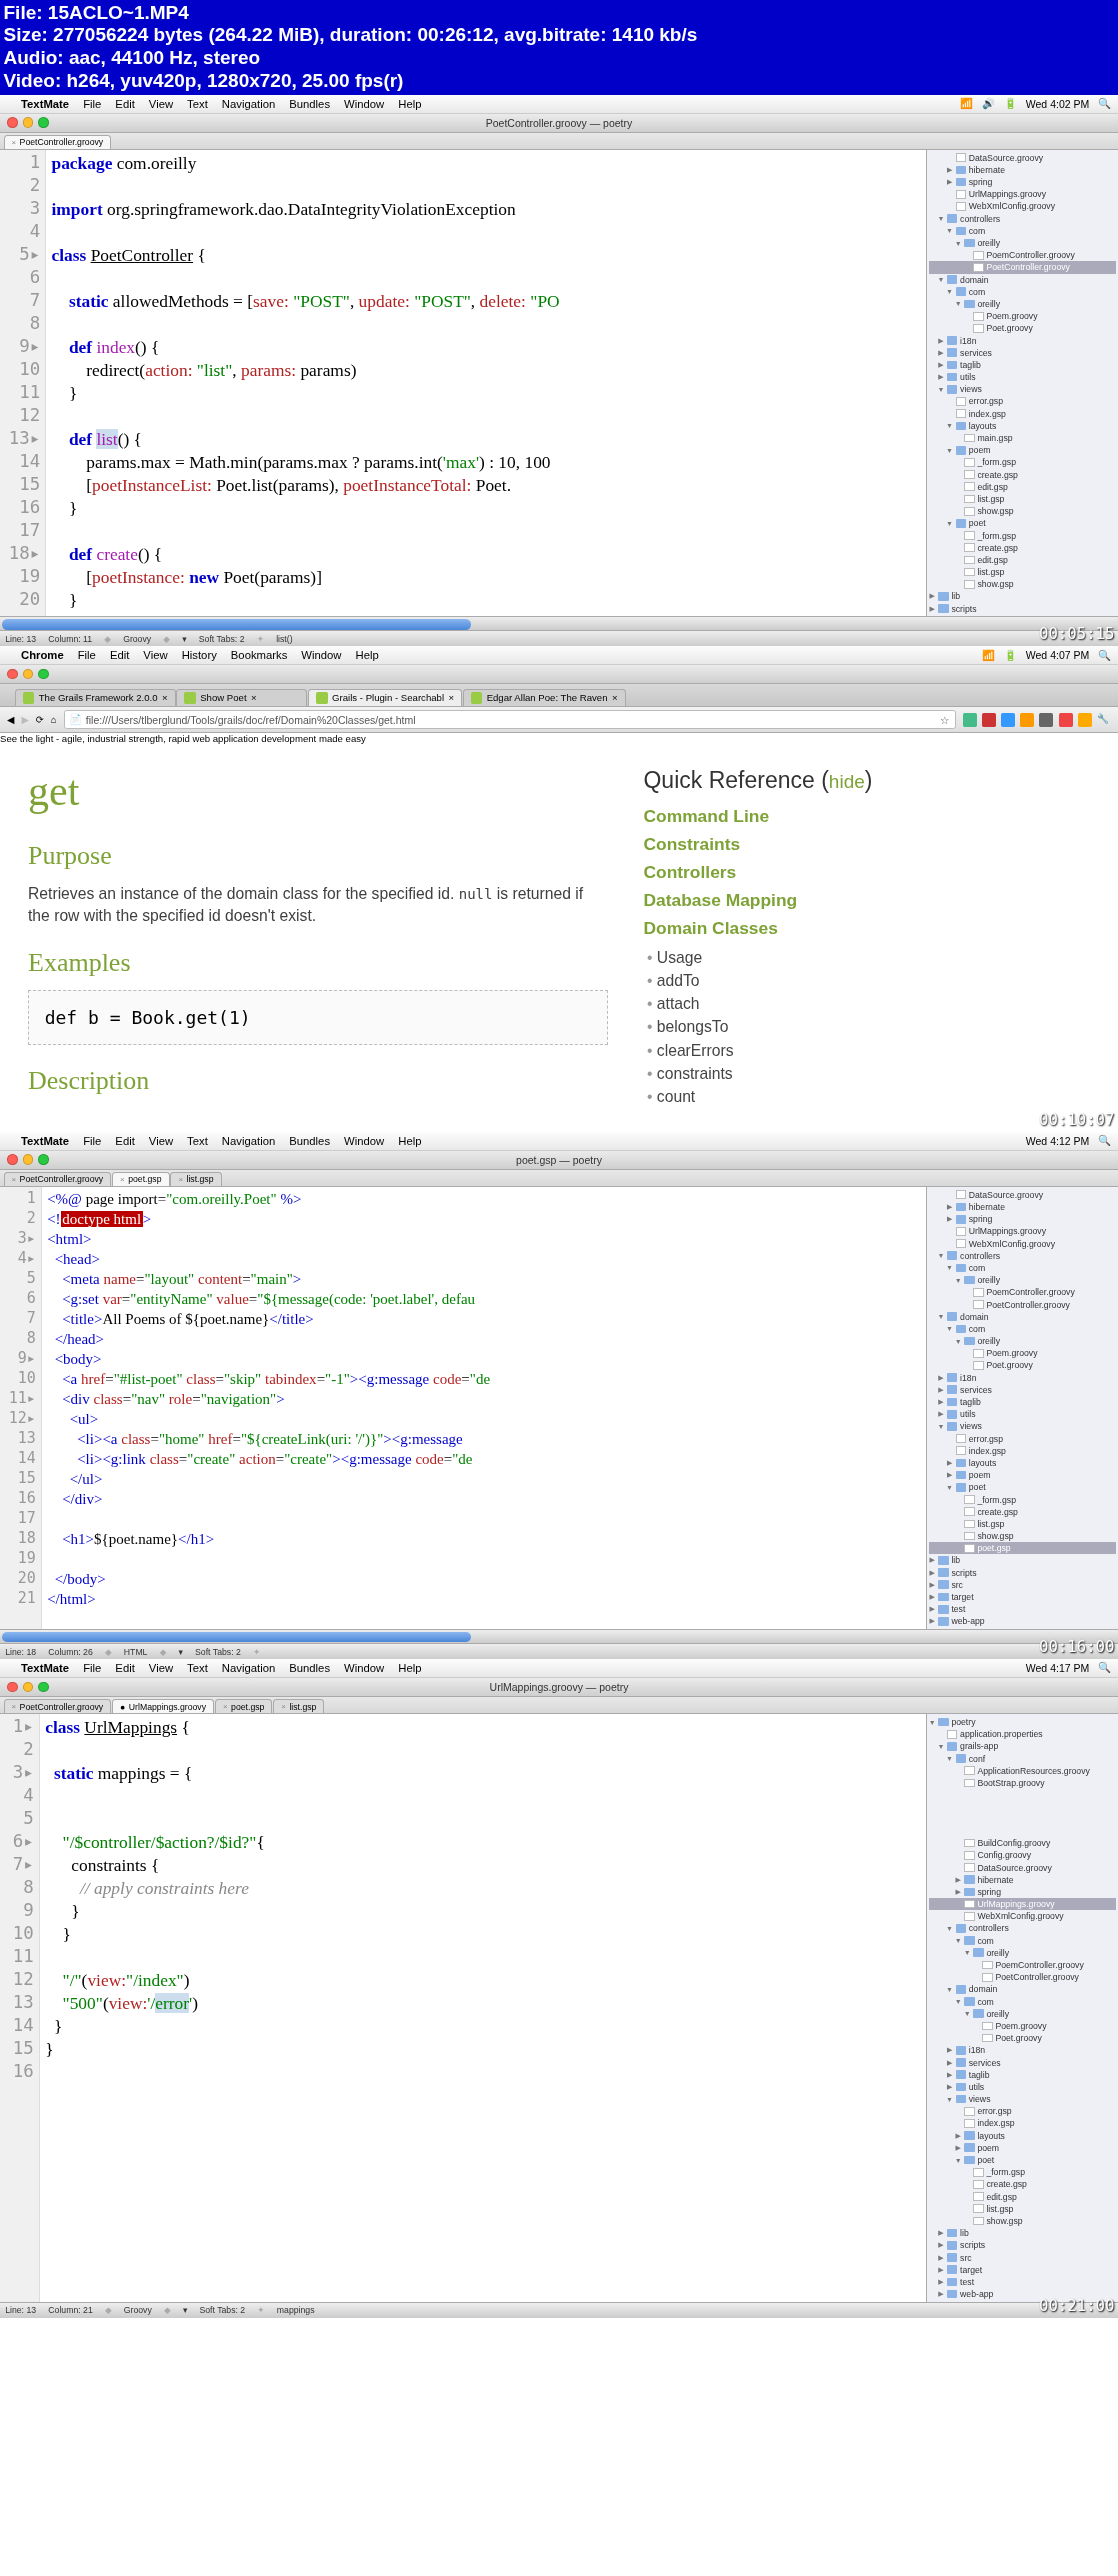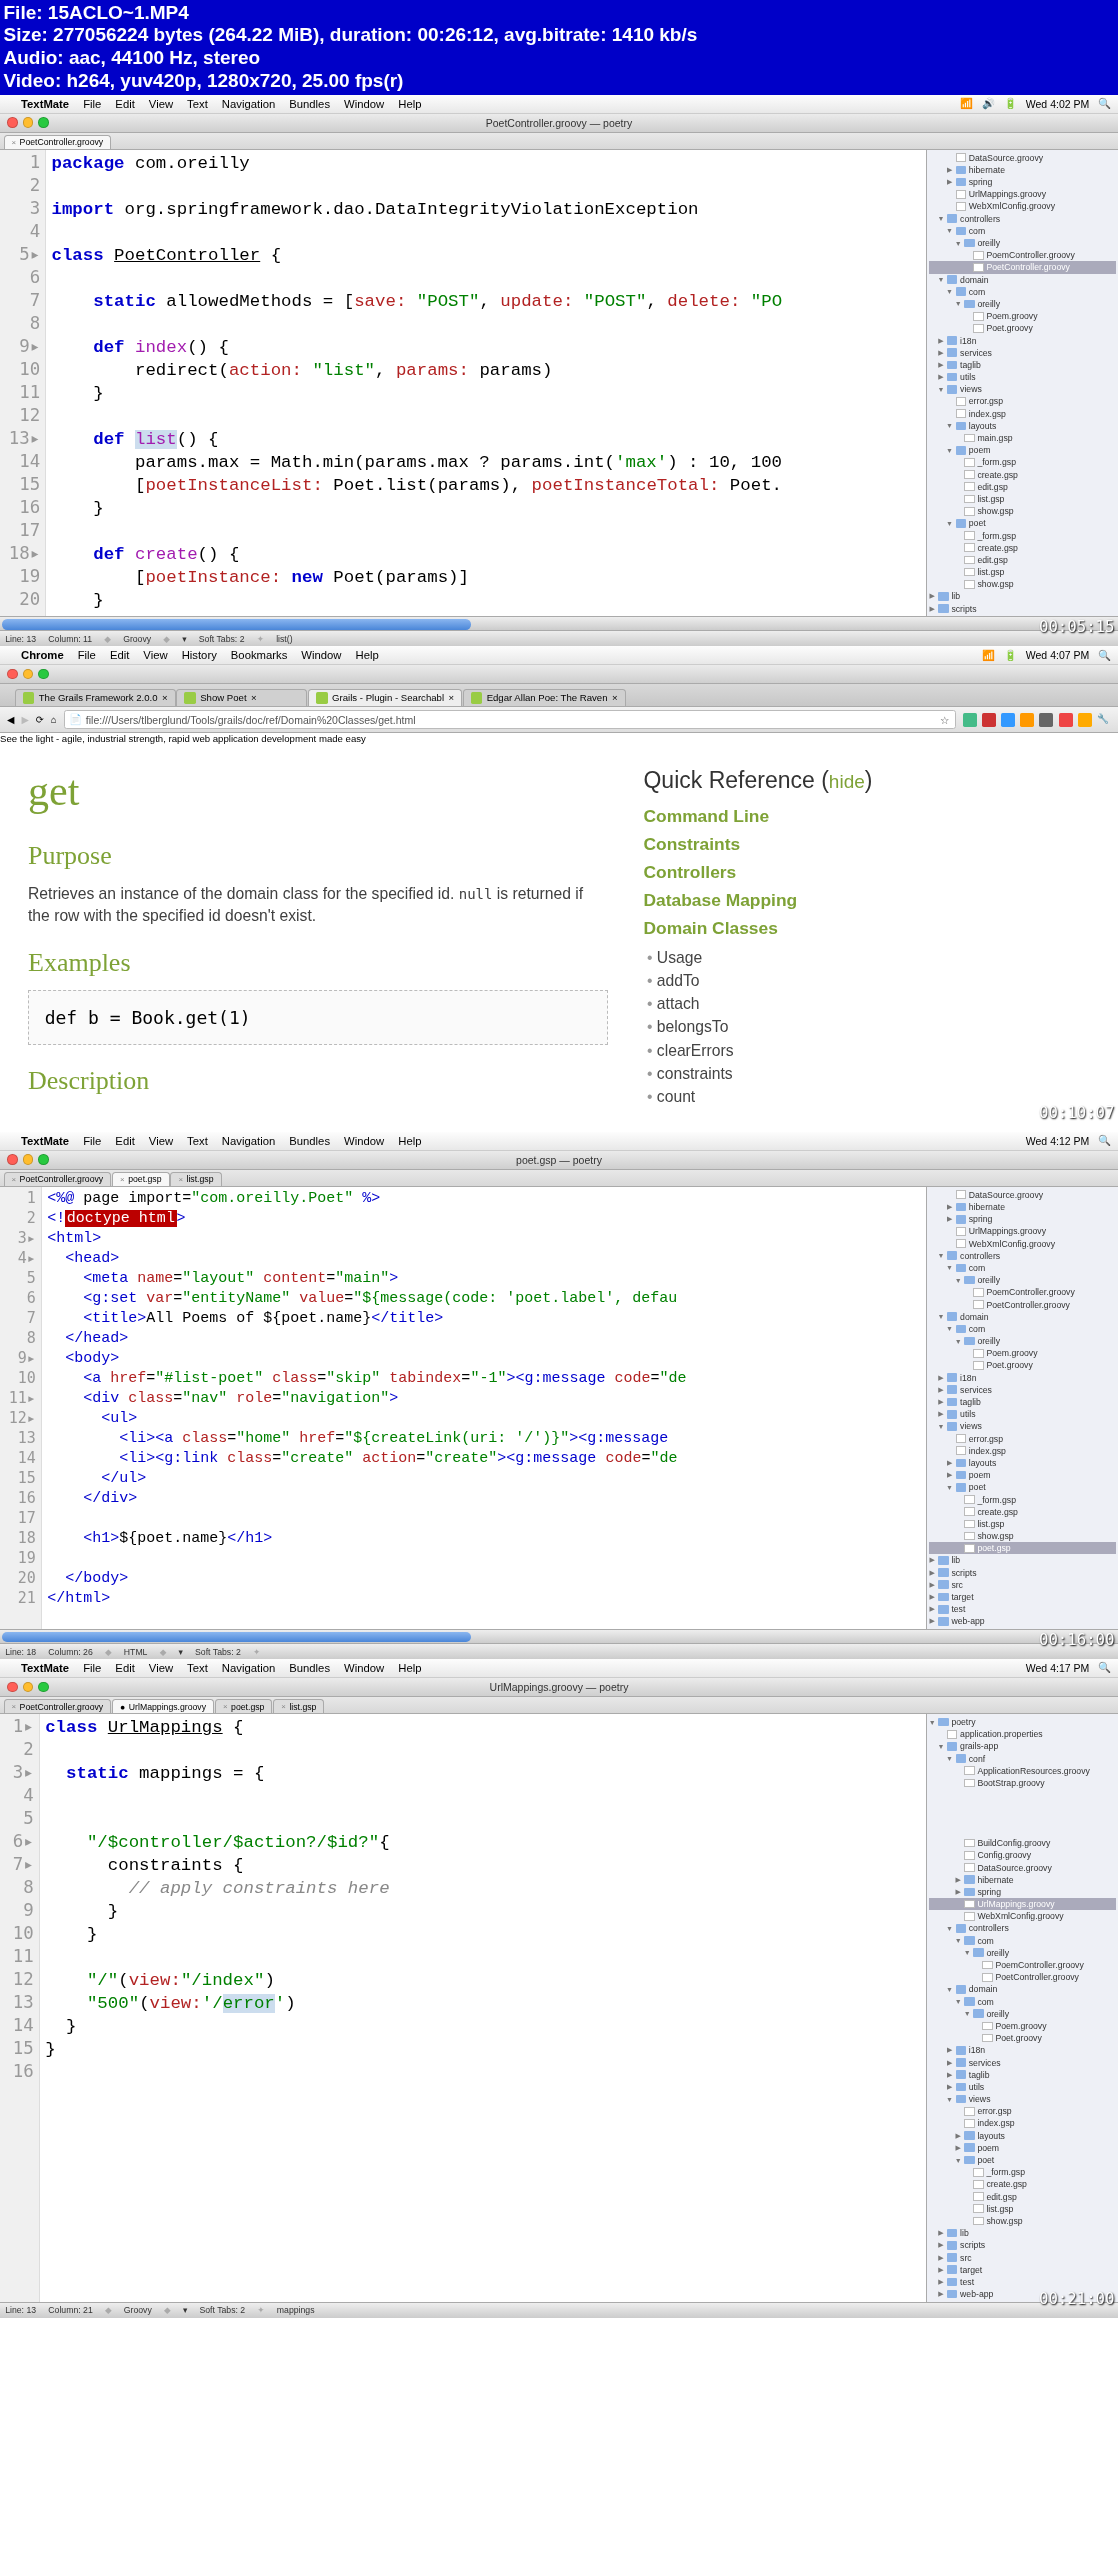--- a/index.html
+++ b/index.html
@@ -8,32 +8,32 @@
 .mac-menubar { background: linear-gradient(#fdfdfd, #e8e8e8); height: 19px; display: flex; align-items: center; padding: 0 7px; font-size: 11.3px; gap: 14px; border-bottom: 0.9px solid #ccc; position: relative; }
 .mac-menubar .apple { font-size: 12.2px; }
 .mac-menubar .app-name { font-weight: bold; }
 .mac-menubar .right { position: absolute; right: 7px; display: flex; gap: 8.7px; align-items: center; font-size: 10.5px; }
 .mac-menubar .right span svg, .mac-menubar .right span { display: inline-block; }
 .window-chrome { background: linear-gradient(#ebebeb, #cfcfcf); height: 19px; display: flex; align-items: center; padding: 0 7px; border-bottom: 0.9px solid #aaa; position: relative; }
 .traffic { display: flex; gap: 5.2px; }
 .traffic span { width: 10.5px; height: 10.5px; border-radius: 50%; display: inline-block; border: 0.9px solid rgba(0,0,0,.2); }
 .tl-red { background: #ff5f57; } .tl-yel { background: #ffbd2e; } .tl-grn { background: #28c940; }
 .window-title { position: absolute; left: 50%; transform: translateX(-50%); font-size: 10.5px; color: #333; }
-.timestamp { position: absolute; right: 3.5px; bottom: 10px; color: #fff; font-family: monospace; font-size: 15.7px; text-shadow: 0.9px 0.9px 1.7px #000; z-index: 50; }
+.timestamp { position: absolute; right: 3.5px; bottom: 3px; color: #fff; font-family: monospace; font-size: 15.7px; text-shadow: 0.9px 0.9px 1.7px #000; z-index: 50; }
 .pane-wrap { position: relative; }
 
 
 .tm-body { display: flex; background: #fff; }
 .tm-tabs { background: linear-gradient(#e8e8e8,#d8d8d8); height: 17.4px; display: flex; align-items: flex-end; border-bottom: 0.9px solid #aaa; padding-left: 3.5px; gap: 0.9px; }
 .tm-tab { background: #f7f7f7; border: 0.9px solid #aaa; border-bottom: none; padding: 1.7px 7px; font-size: 8.7px; border-radius: 3.5px 3.5px 0 0; display: flex; gap: 3.5px; align-items: center; }
 .tm-tab.inactive { background: #ddd; }
 .tm-tab .x { color: #888; font-size: 7.9px; }
 .gutter { background: #f0f0f0; color: #999; text-align: right; padding: 1.7px 5.2px 1.7px 8.7px; font-family: Monaco, monospace; font-size: 17.4px; border-right: 0.9px solid #ddd; user-select: none; min-width: 40px; }
 .gutter div { height: 23px; }
-.code { font-family: Liberation Mono, monospace; font-size: 17.4px; padding: 1.7px 5.2px; white-space: pre; line-height: 23px; flex: 1; overflow: hidden; }
+.code { font-family: Liberation Serif, serif; font-size: 17.4px; padding: 1.7px 5.2px; white-space: pre; line-height: 23px; flex: 1; overflow: hidden; }
 .code .kw { color: #0000cd; font-weight: bold; }
 .code .under { text-decoration: underline; }
 .code .str { color: #008000; }
 .code .def { color: #a21caf; }
 .code .attr { color: #b22222; }
 .code .tag { color: #0000cd; }
 .code .comment { color: #888; font-style: italic; }
 .code .doctype { background: #b00; color: #fff; padding: 0 1.7px; }
 .code .hl { background: #cde; }
 .tm-status { background: linear-gradient(#eee,#ccc); height: 15.7px; border-top: 0.9px solid #aaa; font-size: 8.7px; display: flex; align-items: center; padding: 0 5.2px; gap: 12.2px; color: #333; }

